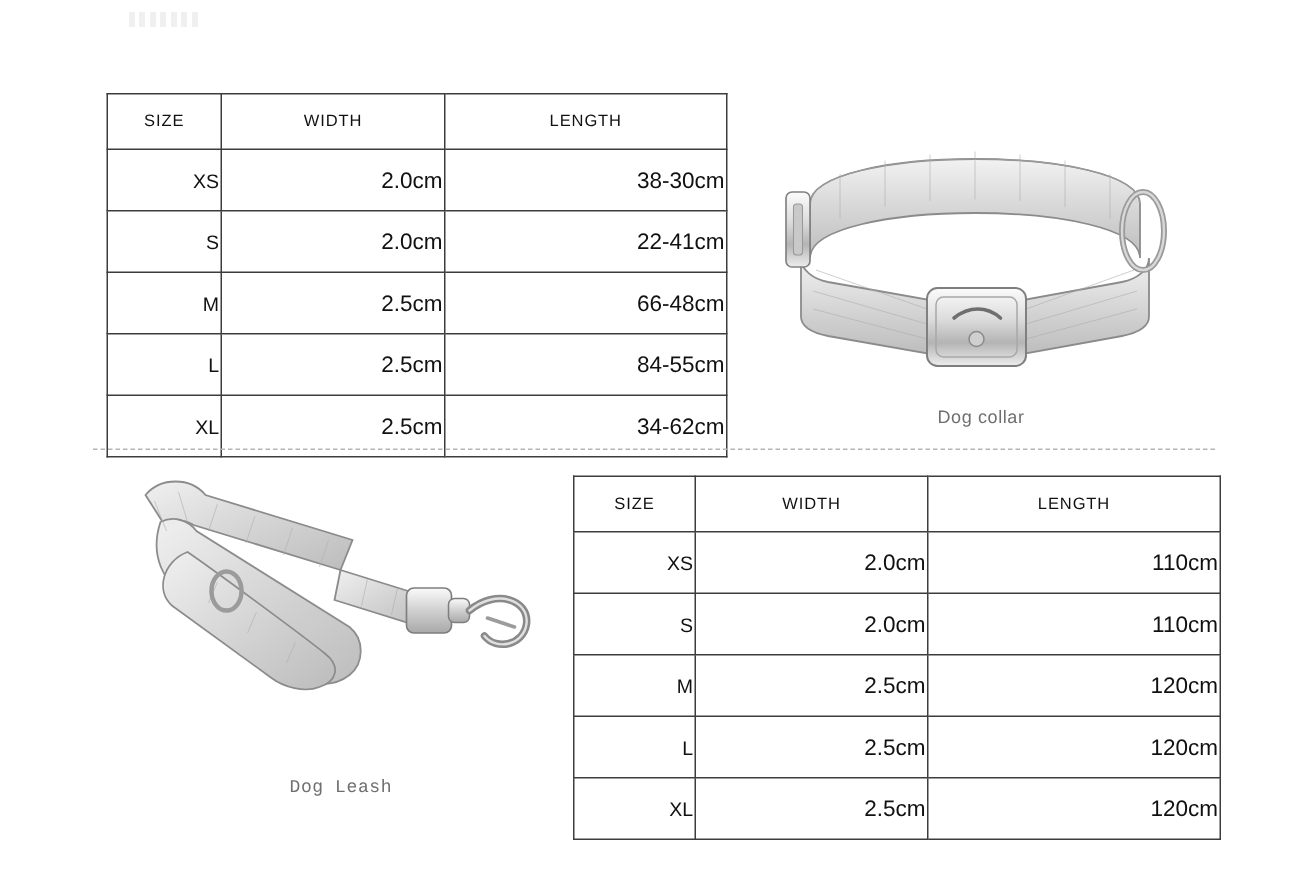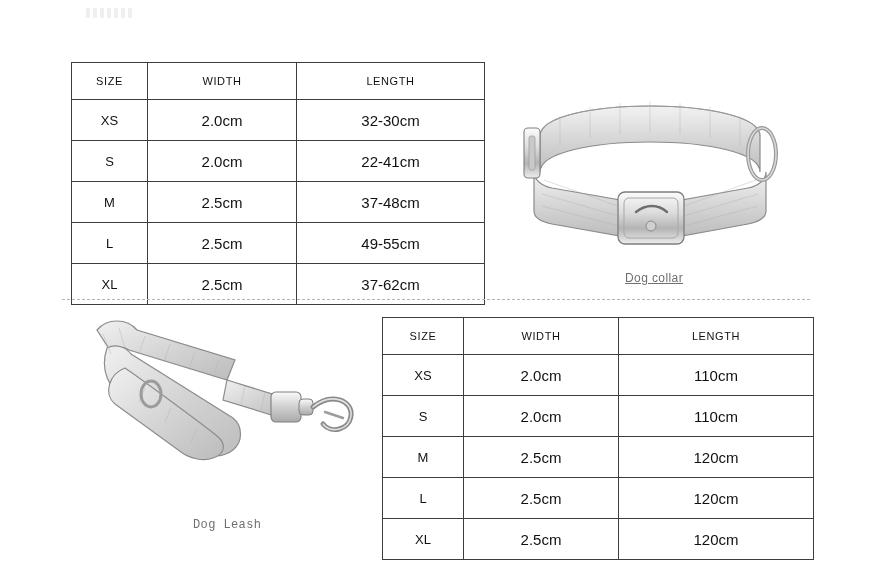--- a/index.html
+++ b/index.html
@@ -36,20 +36,21 @@
     background: #ffffff;
   }
   .size-table th {
     font-size: 11px;
     letter-spacing: 0.6px;
     height: 34px;
   }
   .size-table td {
     font-size: 15px;
     height: 38px;
+    text-align: right;
   }
   .size-table td.size-cell {
     font-size: 13px;
   }
 
   
   #collar-table {
     left: 71px;
     top: 62px;
   }
@@ -75,21 +76,21 @@
     border-top: 1px dashed #b5b5b5;
   }
 
   
   .caption {
     position: absolute;
     font-size: 12px;
     color: #6f6f6f;
     letter-spacing: 0.4px;
   }
-  #caption-collar { left: 625px; top: 271px; text-decoration: underline; }
+  #caption-collar { left: 625px; top: 271px; }
   #caption-leash  { left: 193px; top: 518px; font-family: Liberation Mono, monospace; }
 
   
   .product {
     position: absolute;
   }
   #collar-img { left: 500px; top: 76px; width: 300px; height: 180px; }
   #leash-img  { left: 85px;  top: 308px; width: 280px; height: 200px; }
 
   
@@ -118,41 +119,41 @@
       <tr>
         <th class="col-size">SIZE</th>
         <th class="col-width">WIDTH</th>
         <th class="col-length">LENGTH</th>
       </tr>
     </thead>
     <tbody>
       <tr>
         <td class="size-cell">XS</td>
         <td>2.0cm</td>
-        <td>32-30cm</td>
+        <td>38-30cm</td>
       </tr>
       <tr>
         <td class="size-cell">S</td>
         <td>2.0cm</td>
         <td>22-41cm</td>
       </tr>
       <tr>
         <td class="size-cell">M</td>
         <td>2.5cm</td>
-        <td>37-48cm</td>
+        <td>66-48cm</td>
       </tr>
       <tr>
         <td class="size-cell">L</td>
         <td>2.5cm</td>
-        <td>49-55cm</td>
+        <td>84-55cm</td>
       </tr>
       <tr>
         <td class="size-cell">XL</td>
         <td>2.5cm</td>
-        <td>37-62cm</td>
+        <td>34-62cm</td>
       </tr>
     </tbody>
   </table>
 
   <svg class="product" id="collar-img" viewBox="0 0 300 180">
     <defs>
       <linearGradient id="strapGrad" x1="0" y1="0" x2="0" y2="1">
         <stop offset="0%" stop-color="#f2f2f2"></stop>
         <stop offset="45%" stop-color="#d9d9d9"></stop>
         <stop offset="100%" stop-color="#bdbdbd"></stop>

